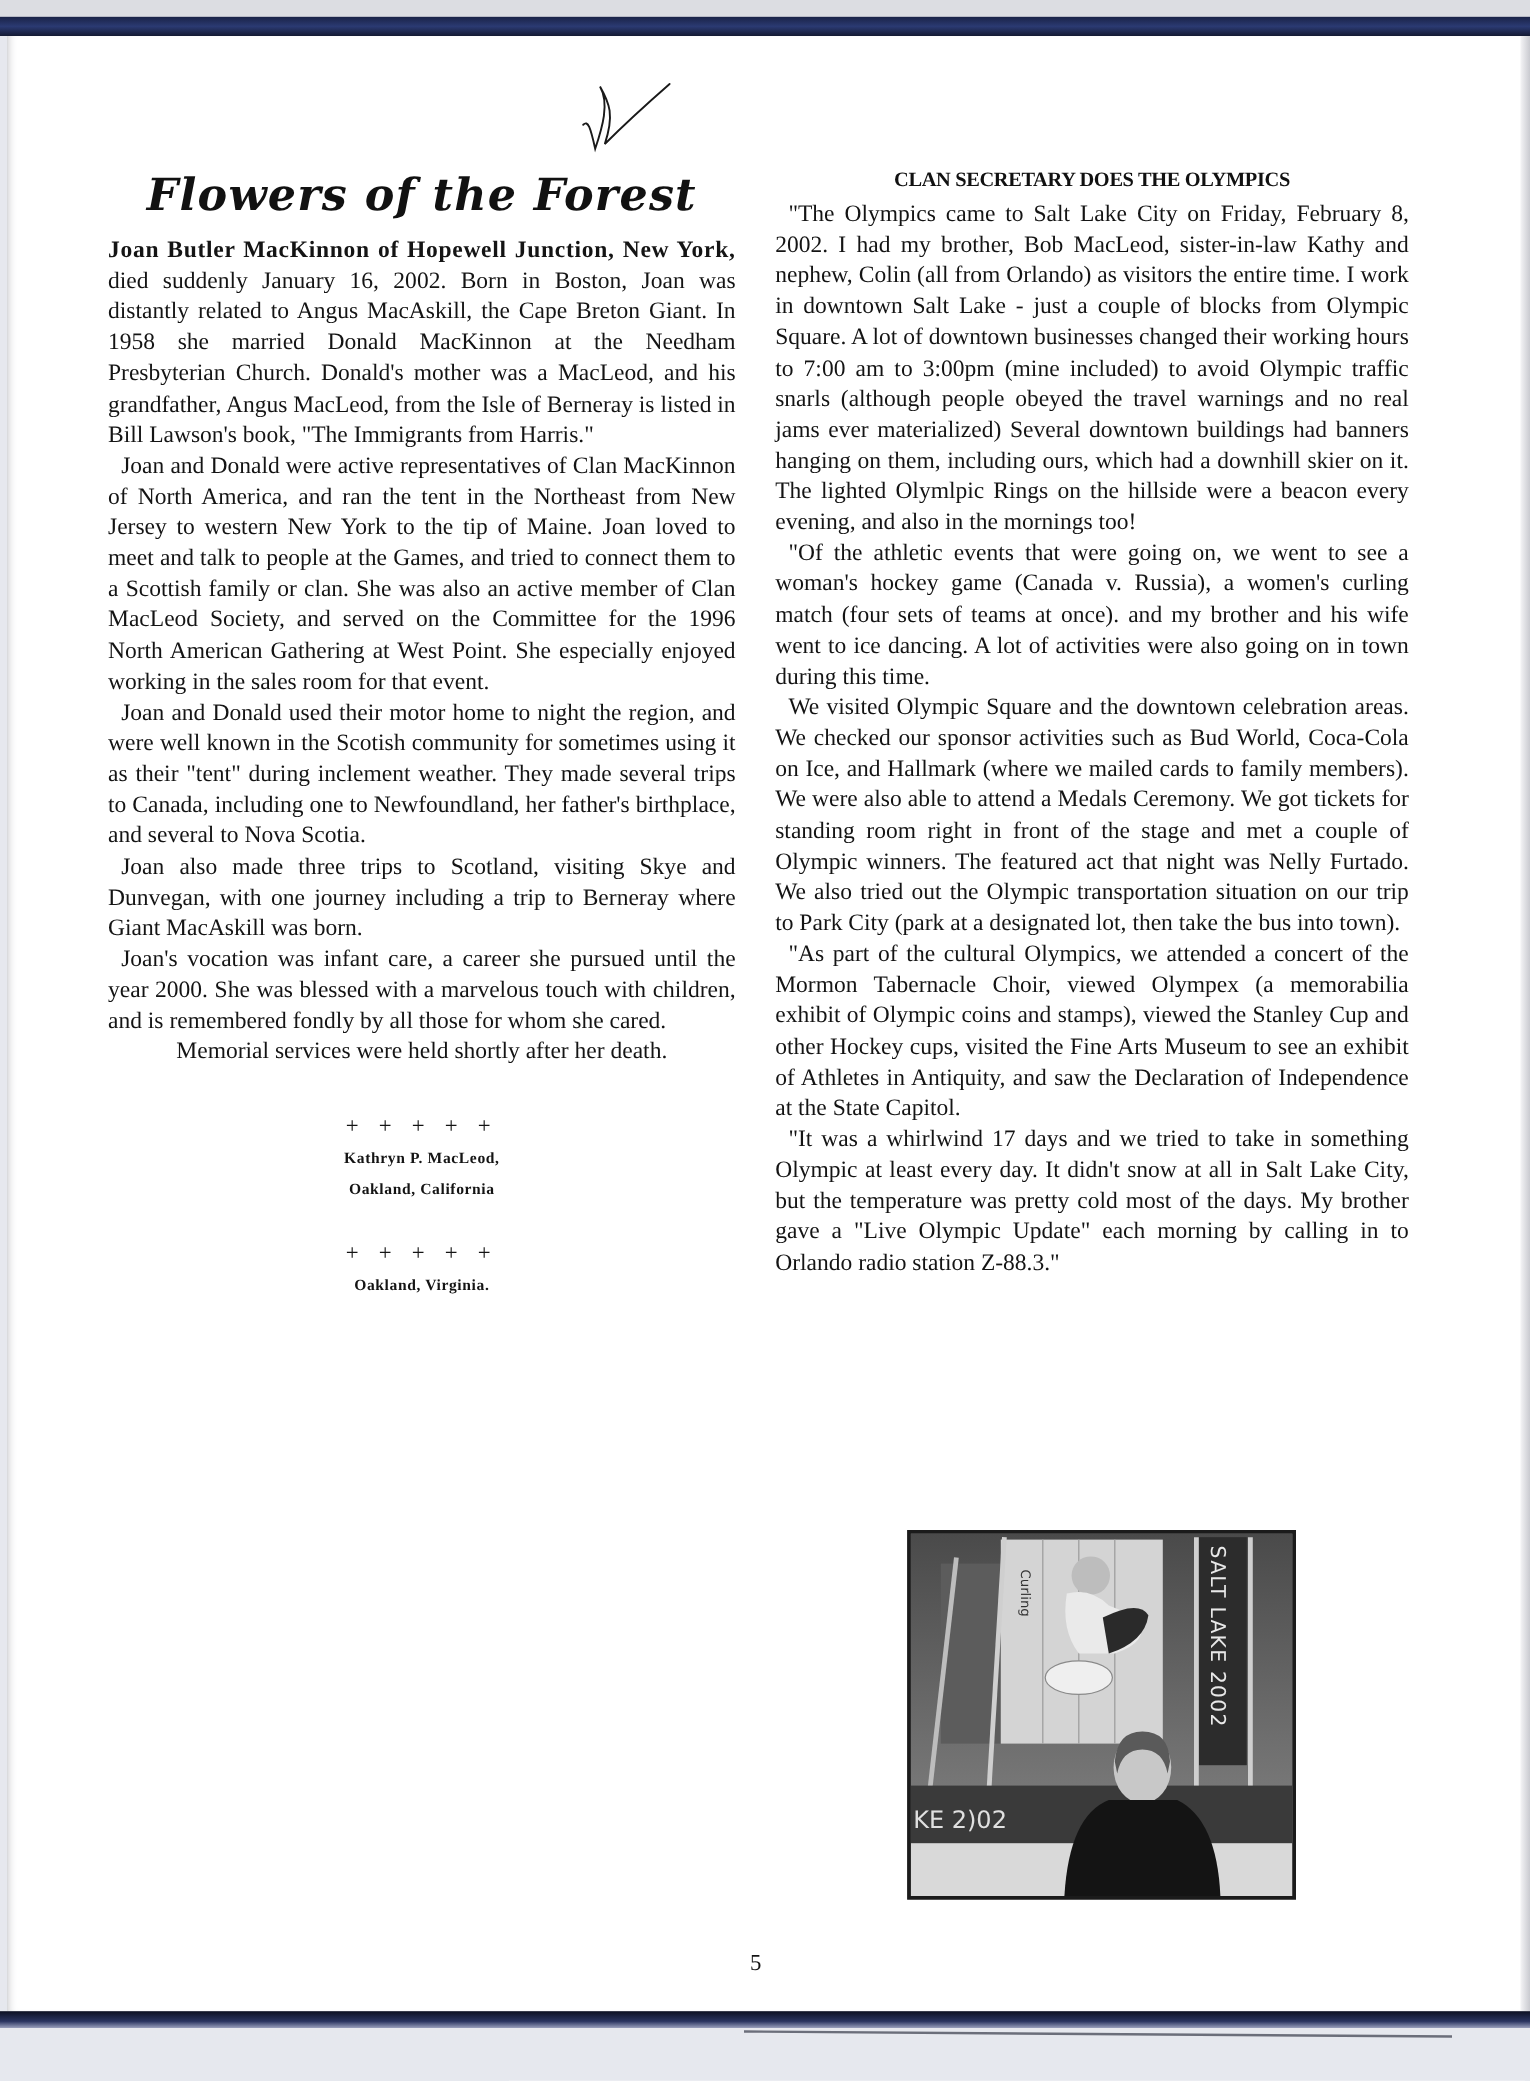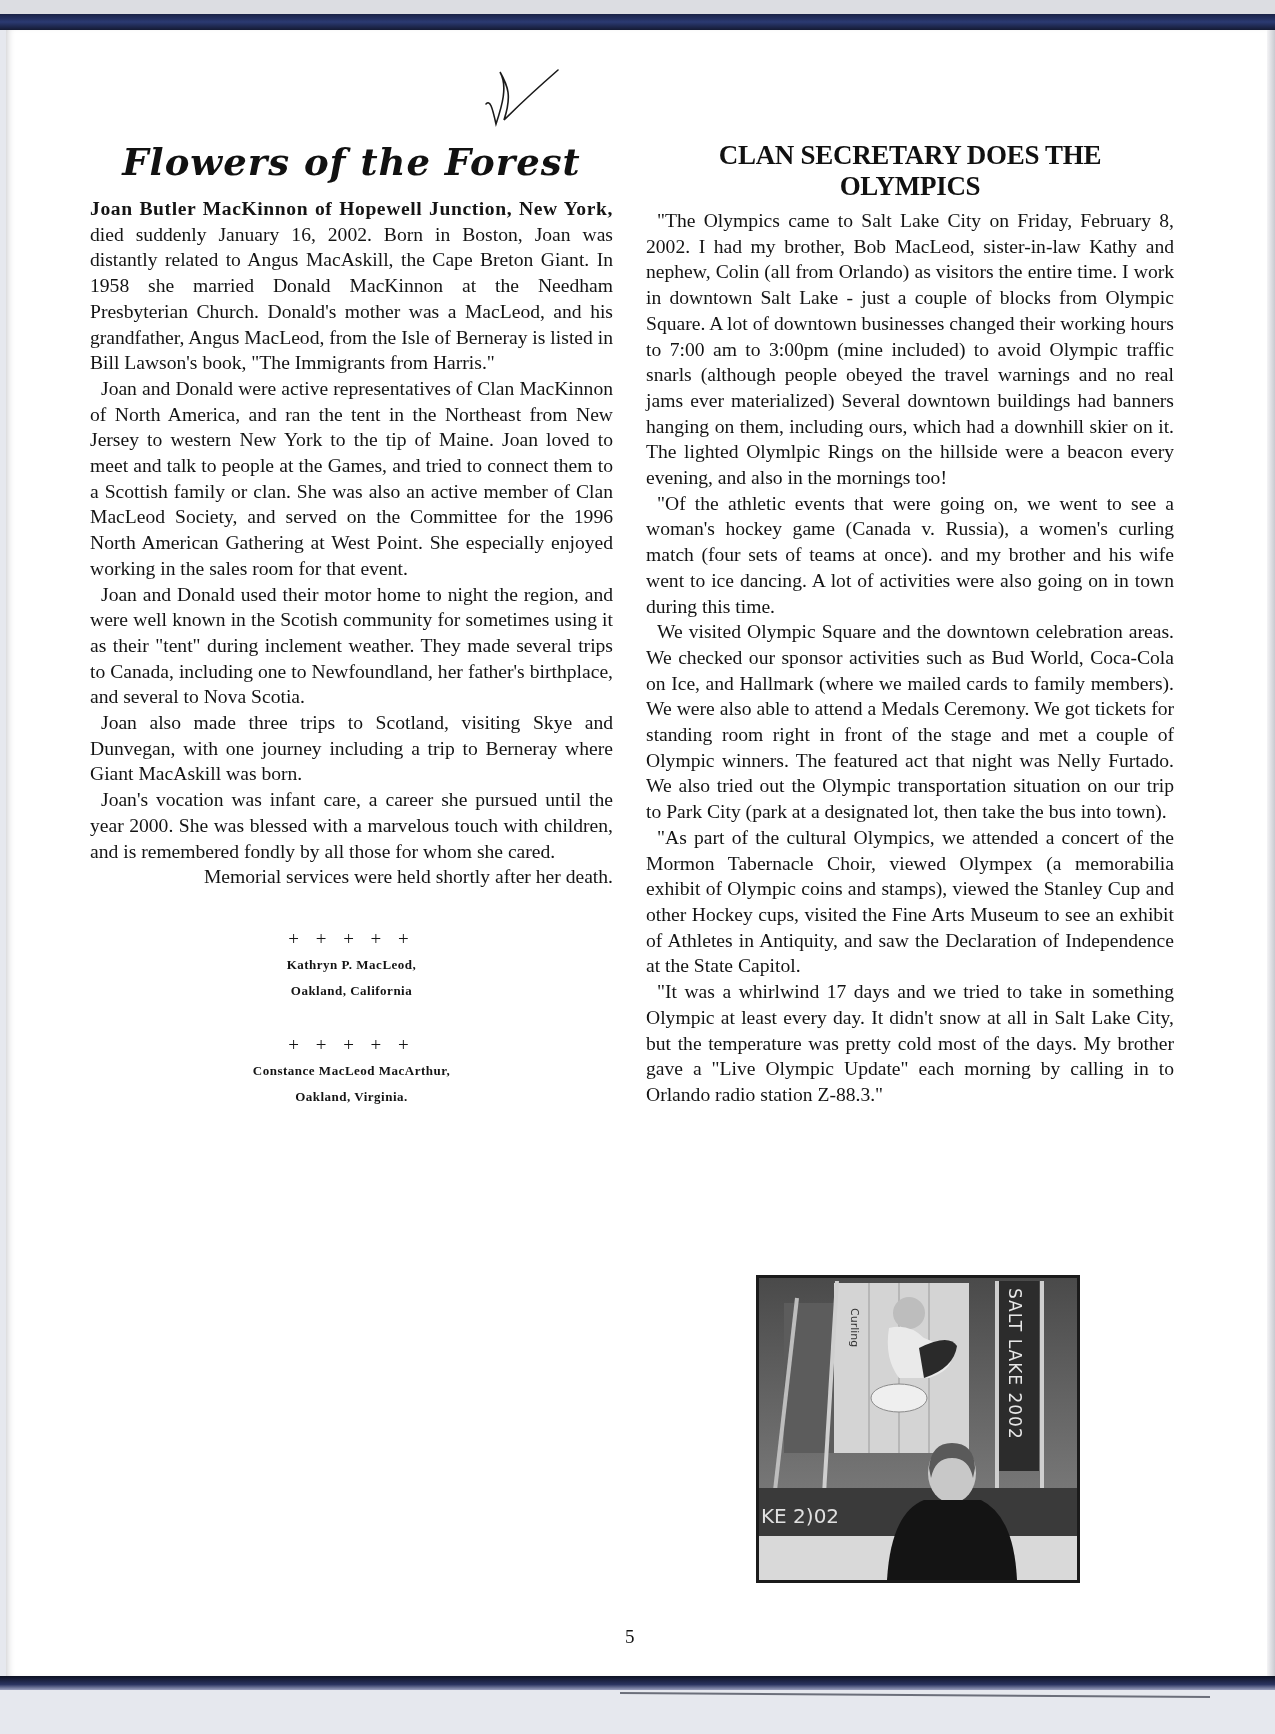--- a/index.html
+++ b/index.html
@@ -25,29 +25,29 @@
 
   .col { position: absolute; }
   .col-left { left: 90px; top: 132px; width: 523px; }
   .col-right { left: 646px; top: 138px; width: 528px; }
 
   .title-script {
     font-family: "DejaVu Serif", serif; font-style: italic; font-weight: bold;
     font-size: 37px; text-align: center; margin: 8px 0 12px 0; letter-spacing: 1px; color: #111;
   }
   .title-caps {
-    font-family: "Liberation Serif", serif; font-weight: bold; font-size: 27px;
+    font-family: "Liberation Serif", serif; font-weight: bold; font-size: 17px;
     text-align: center; margin: 2px 0 6px 0; letter-spacing: -0.3px; color: #111;
   }
   p.body {
     font-family: "Liberation Serif", serif; font-size: 19.6px; line-height: 25.7px;
     margin: 0; text-align: justify; text-indent: 11px;
   }
   .lead-bold { font-weight: bold; letter-spacing: 0.6px; }
-  p.center { text-align: right; text-indent: 0; }
+  p.center { text-align: center; text-indent: 0; }
   .u { }
 
   .sig-block { text-align: center; margin-top: 36px; font-family: "Liberation Serif", serif; }
   .plus { font-size: 19px; letter-spacing: 6px; margin: 0; line-height: 26px; }
   .sig-name { font-weight: bold; font-size: 13px; line-height: 26px; margin: 0; letter-spacing: 0.5px; }
   .sig-gap { height: 28px; }
 
   .photo {
     position: absolute; left: 756px; top: 1275px; width: 318px; height: 302px;
     border: 3px solid #1b1b1b; overflow: hidden; background: #6e6e6e;
@@ -78,21 +78,20 @@
   <p class="body">Joan also made three trips to Scotland, visiting Skye and Dunvegan, with one journey including a trip to Berneray where Giant MacAskill was born.</p>
   <p class="body">Joan's vocation was infant care, a career she pursued until the year 2000. She was blessed with a marvelous touch with children, and is remembered fondly by all those for whom she cared.</p>
   <p class="body center">Memorial services were held shortly after her death.</p>
 
   <div class="sig-block">
     <p class="plus">+ + + + +</p>
     <p class="sig-name">Kathryn P. MacLeod,</p>
     <p class="sig-name">Oakland, California</p>
     <div class="sig-gap"></div>
     <p class="plus">+ + + + +</p>
-    <p class="sig-name">Constance MacLeod MacArthur,</p>
     <p class="sig-name">Oakland, Virginia.</p>
   </div>
 </div>
 
 <div class="col col-right">
   <div class="title-caps">CLAN SECRETARY DOES THE OLYMPICS</div>
   <p class="body">"The Olympics came to Salt Lake City on Friday, February 8, 2002. I had my brother, Bob MacLeod, sister-in-law Kathy and nephew, Colin (all from Orlando) as visitors the entire time. I work in downtown Salt Lake - just a couple of blocks from Olympic Square.  A lot of downtown businesses changed their working hours to 7:00 am to 3:00pm (mine included) to avoid Olympic traffic snarls (although people obeyed the travel warnings and no real jams ever materialized)  Several downtown buildings had banners hanging on them, including ours, which had a downhill skier on it.  The lighted Olymlpic Rings on the hillside were a beacon every evening, and also in the mornings too!</p>
   <p class="body">"Of the athletic events that were going on, we went to see a woman's hockey game (Canada v. Russia), a women's curling match (four sets of teams at once). and my brother and his wife went to ice dancing.  A lot of activities were also going on in town during this time.</p>
   <p class="body">We visited Olympic Square and the downtown celebration areas.  We checked our sponsor activities such as Bud World, Coca-Cola on Ice, and Hallmark (where we mailed cards to family members).  We were also able to attend a Medals Ceremony. We got tickets for standing room right in front of the stage and met a couple of Olympic winners.  The featured act that night was Nelly Furtado.  We also tried out the Olympic transportation situation on our trip to Park City (park at a designated lot, then take the bus into town).</p>
   <p class="body"><span>"As part of the cultural Olympics, we </span><span class="u">attended</span><span> a concert of the Mormon Tabernacle Choir, </span><span class="u">viewed</span><span> Olympex (a memorabilia exhibit of Olympic coins and stamps), </span><span class="u">viewed</span><span> the Stanley Cup and other Hockey cups, </span><span class="u">visited</span><span> the Fine Arts Museum to see an exhibit of Athletes in Antiquity, and </span><span class="u">saw</span><span> the Declaration of Independence at the State Capitol.</span></p>

